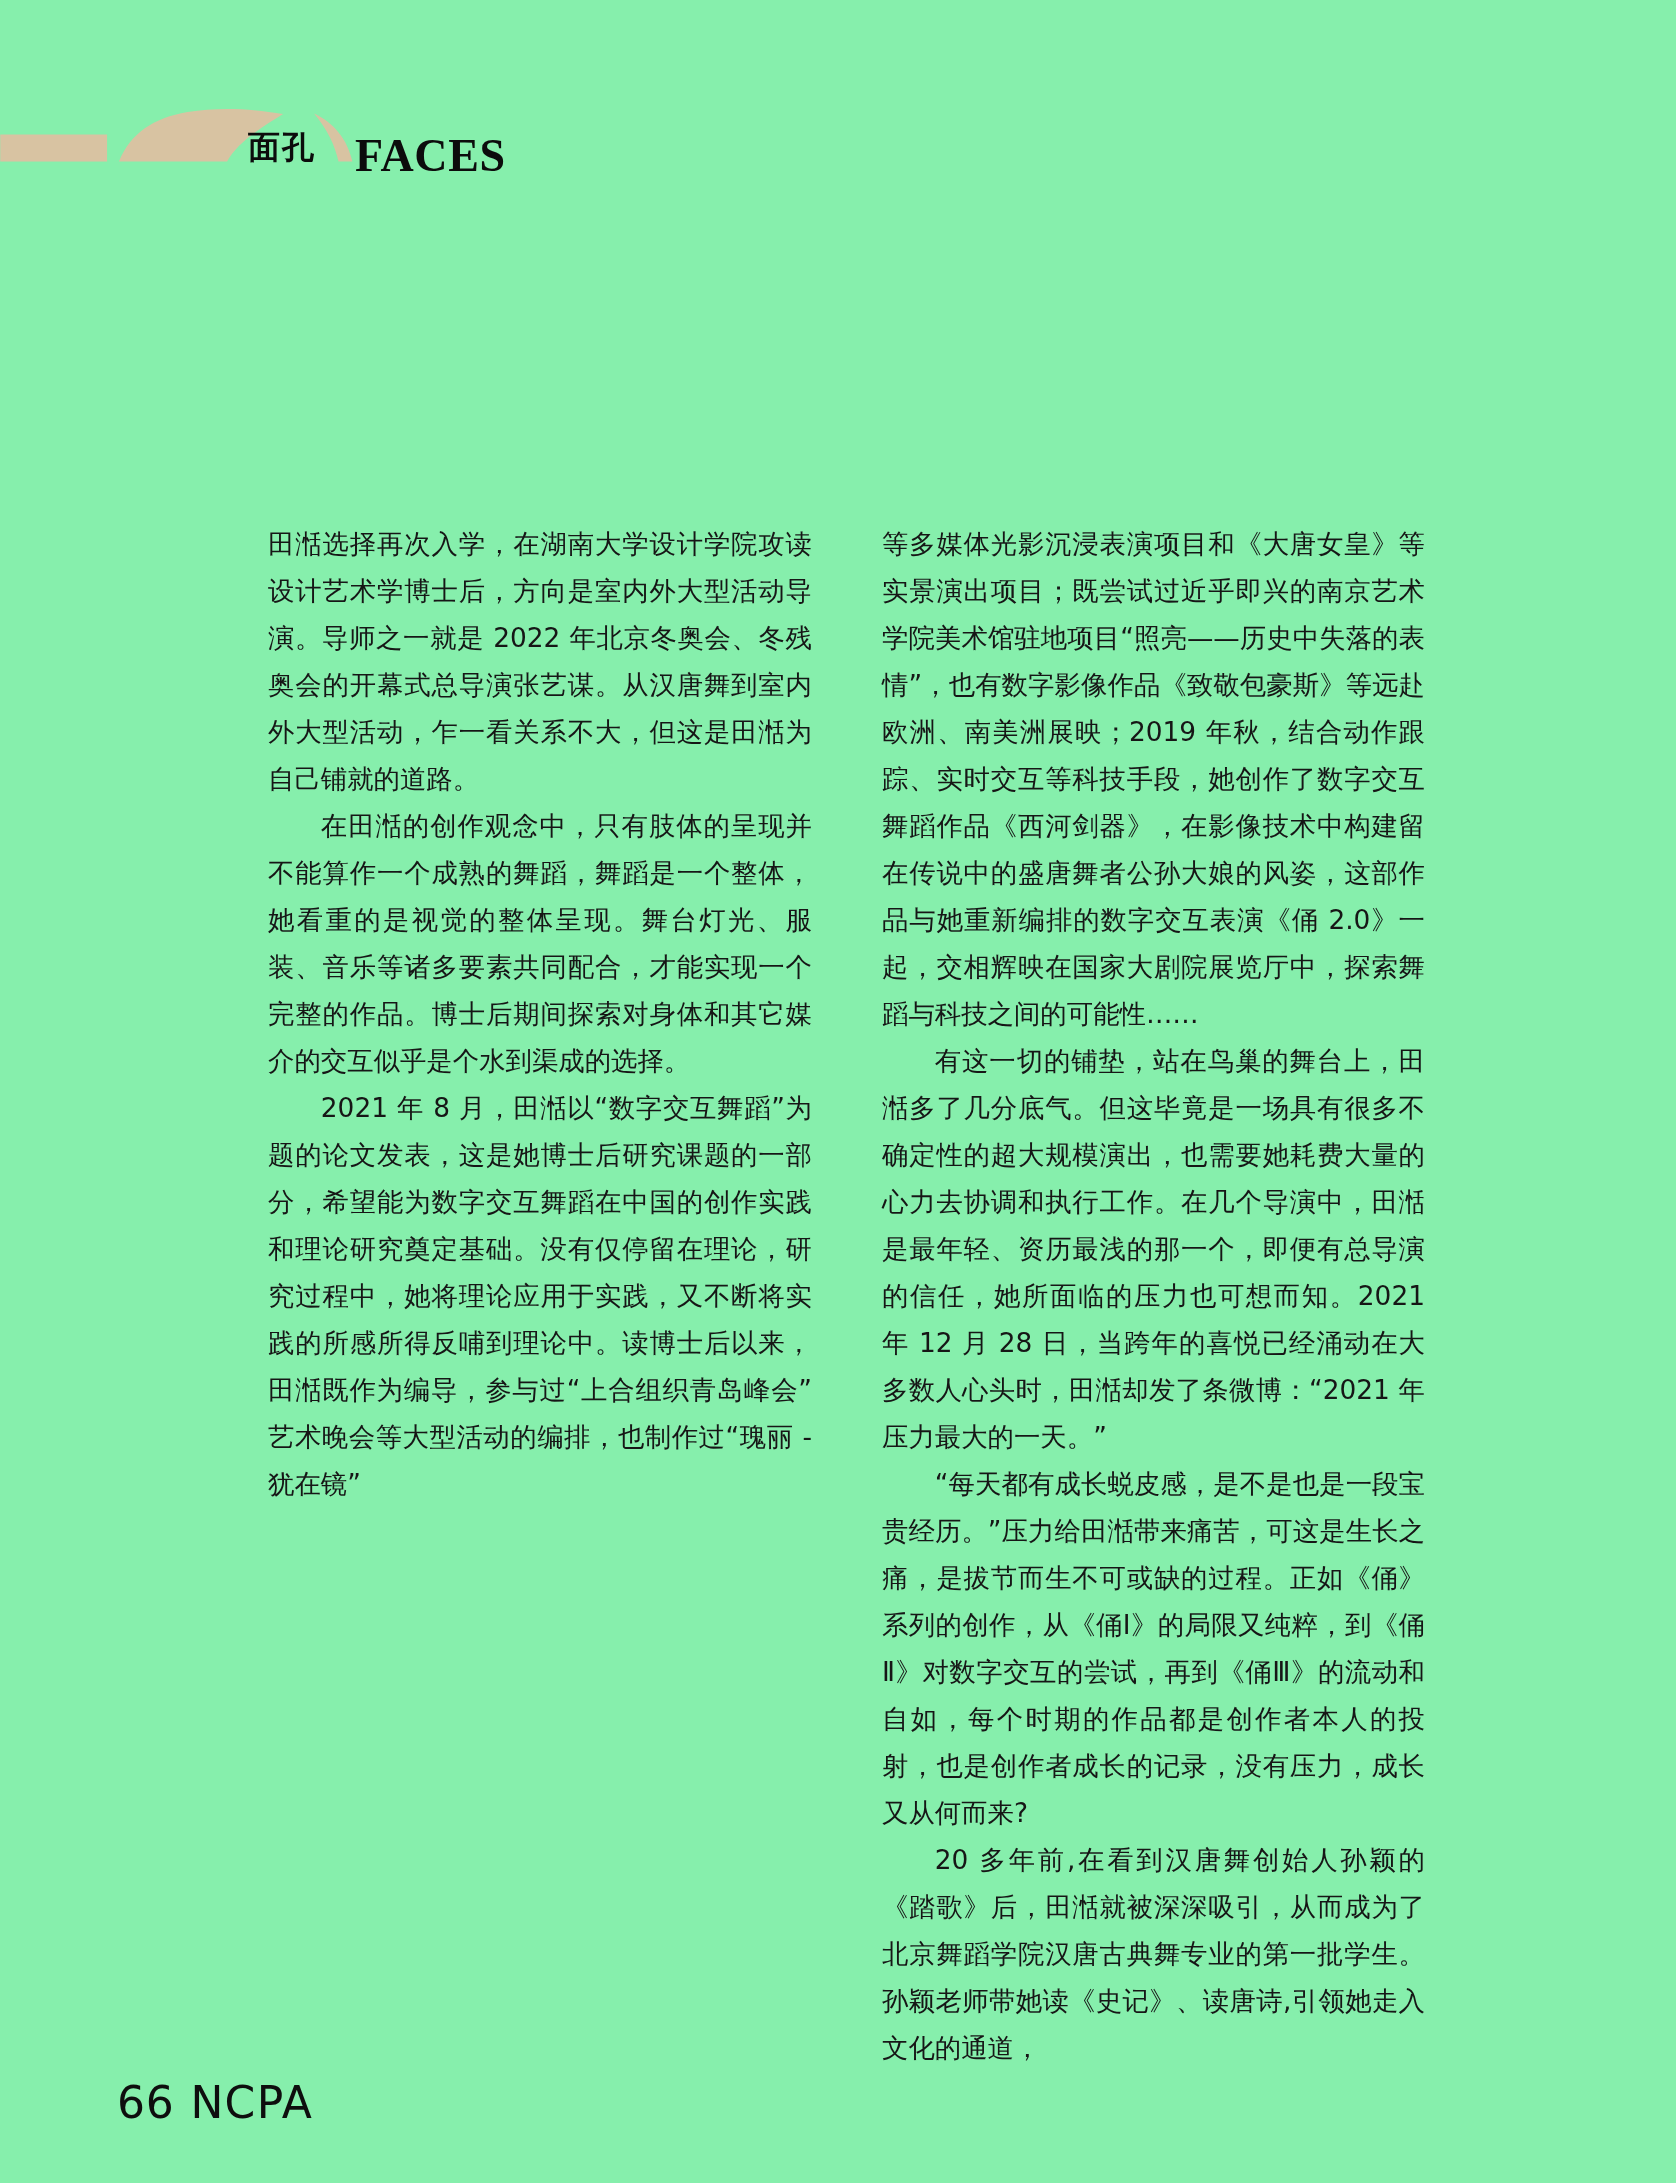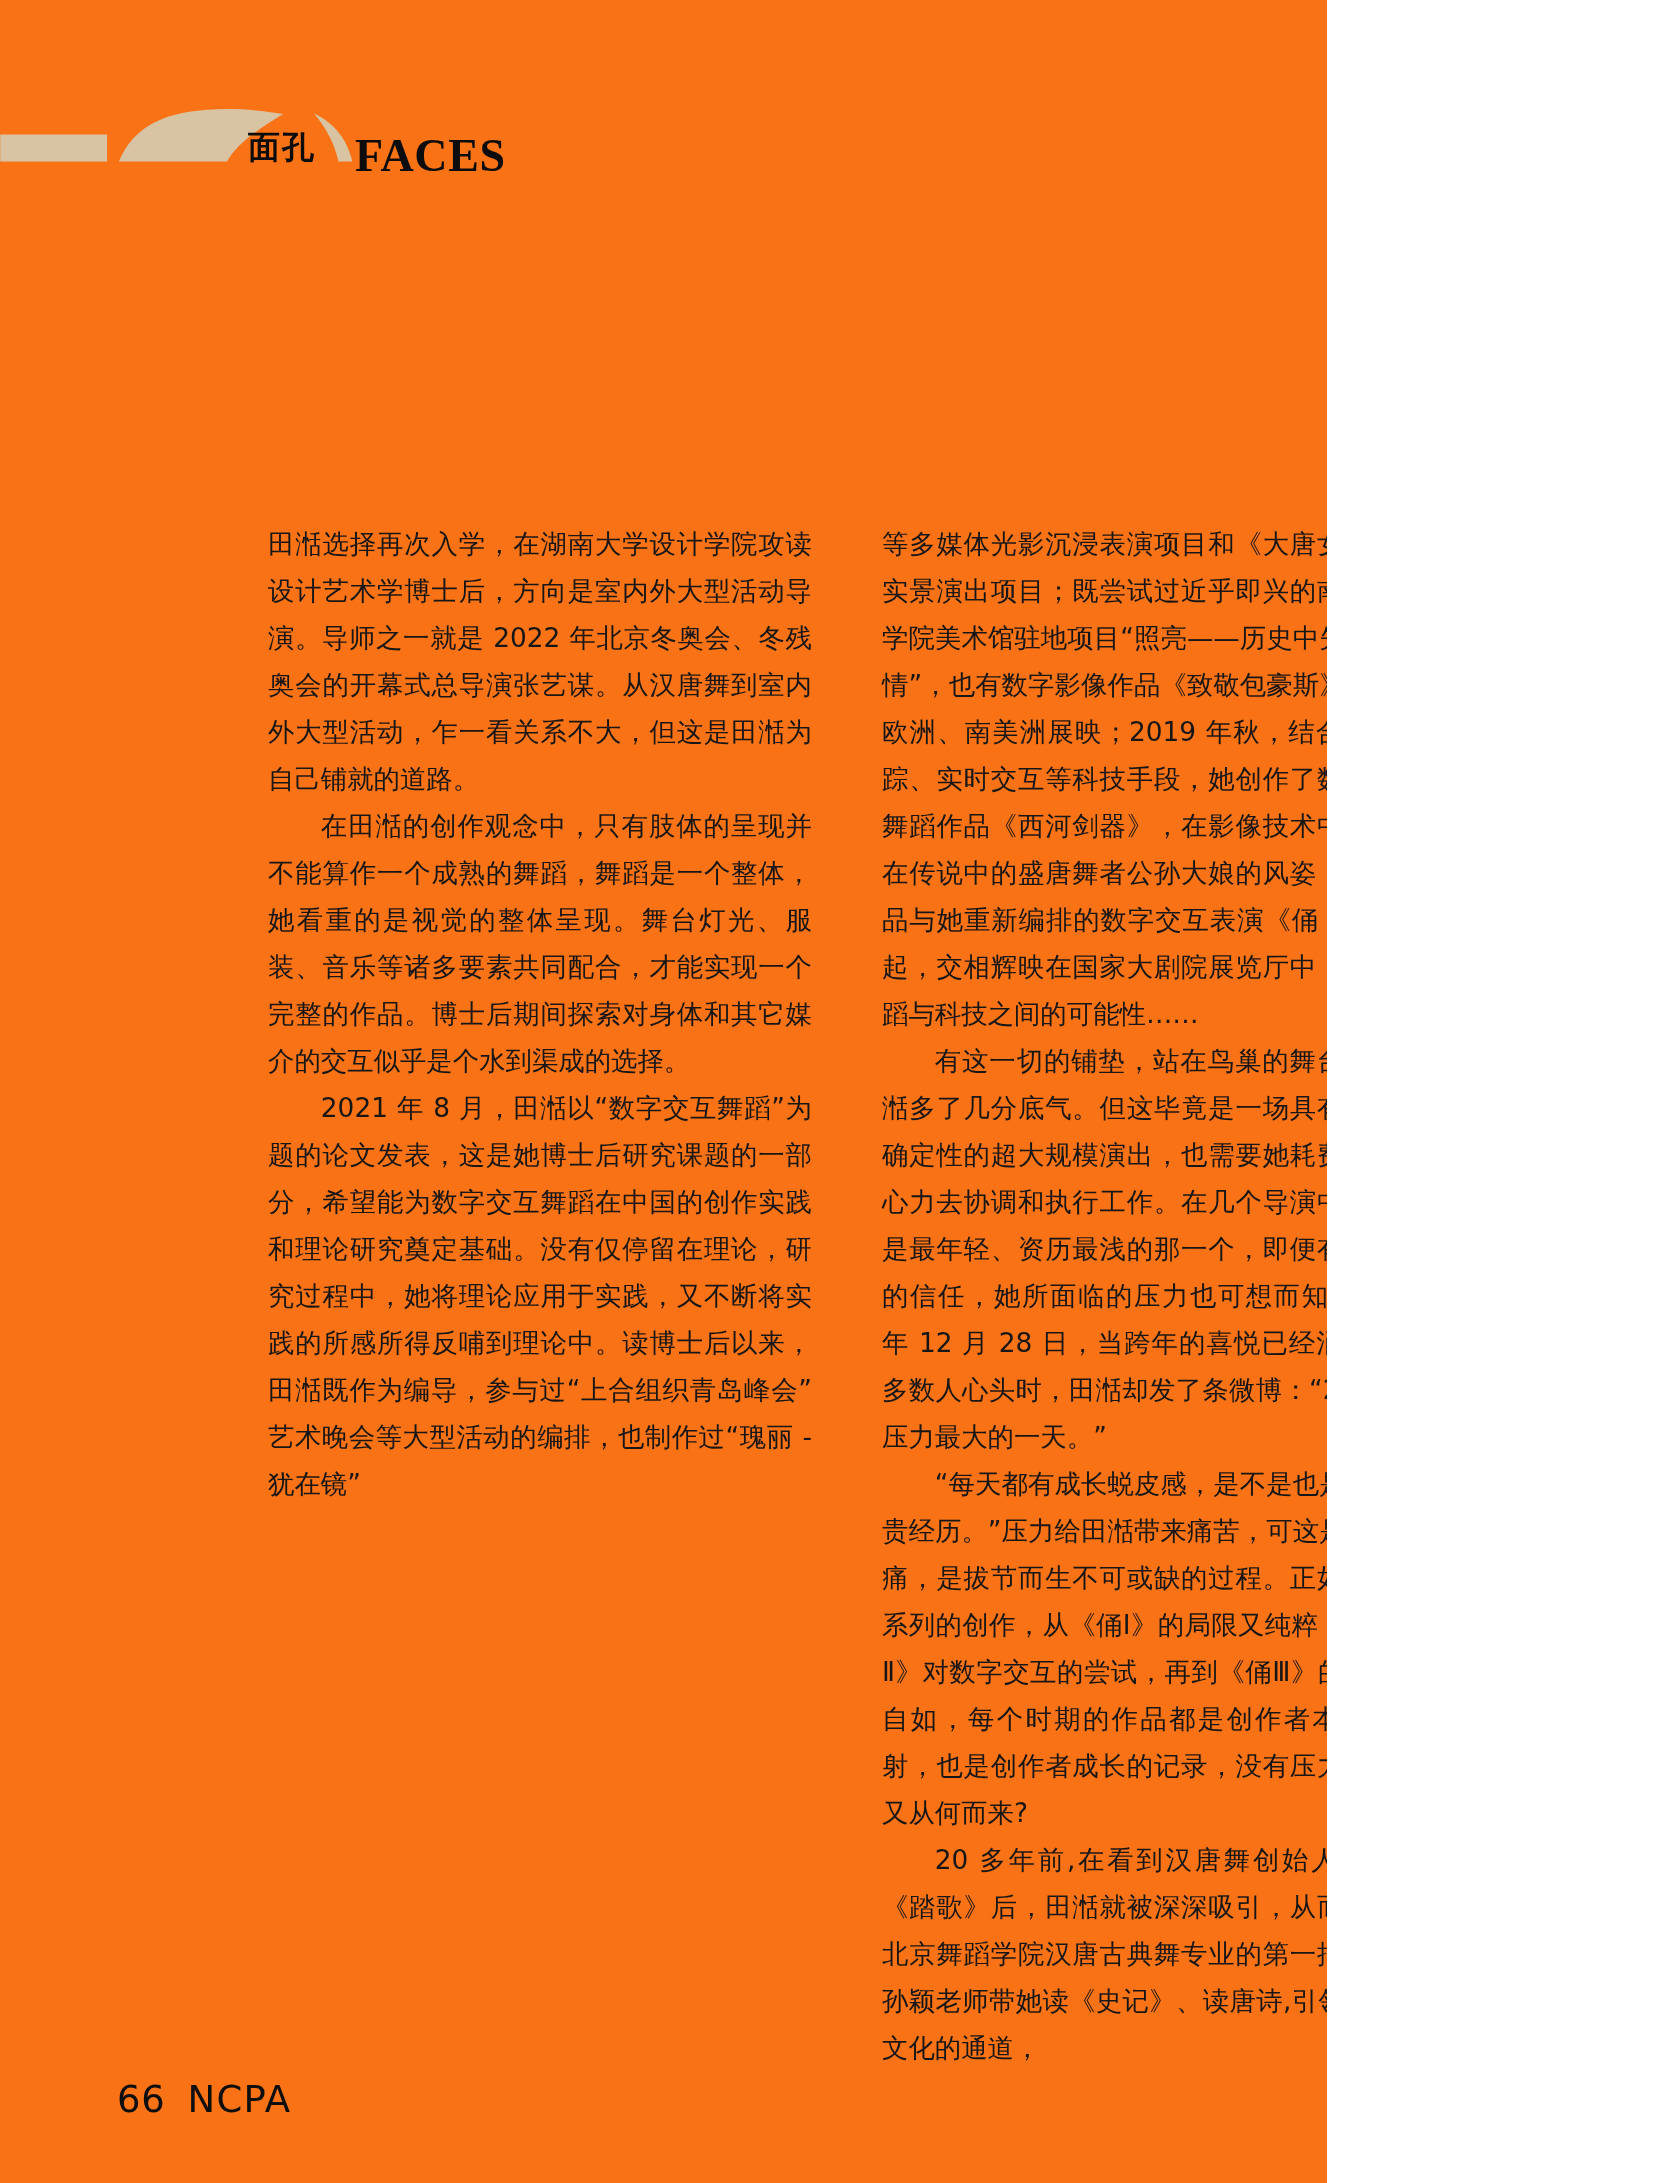--- a/index.html
+++ b/index.html
@@ -4,23 +4,23 @@
 <style>
   html, body { margin: 0; padding: 0; }
   body {
     width: 1676px; height: 2183px;
     background: #ffffff;
     font-family: "DejaVu Sans", "Liberation Sans", sans-serif;
     color: #1c1c1c;
   }
   .page {
     position: relative;
-    width: 1327px; height: 2183px;
+    width: 1676px; height: 2183px;
     overflow: hidden;
-    background: #f97316;
+    background: #86efac;
   }
 
   
   .header-graphic {
     position: absolute; left: 0; top: 0;
     width: 528px; height: 211px;
   }
   .section-title-zh {
     position: absolute; left: 248px; top: 131px;
     font-size: 32px; line-height: 1; font-weight: 700;
@@ -43,22 +43,22 @@
     color: #161616;
   }
   .col-left  { left: 268px;  width: 544px; }
   .col-right { left: 851px; width: 543px; margin-left: 31px; }
   .col p { margin: 0; padding: 0; text-indent: 2em; }
   .col p.cont { text-indent: 0; }
 
   
   .folio {
     position: absolute; left: 117px; top: 2064px;
-    display: inline-flex; align-items: baseline; gap: 22px;
-    font-size: 37px; line-height: 1; color: #0e0e0e;
+    display: inline-flex; align-items: baseline; gap: 16px;
+    font-size: 44px; line-height: 1; color: #0e0e0e;
     letter-spacing: 0.7px;
     justify-content: center;
   }
   .folio .abbr { letter-spacing: 1.3px; margin-top: 17px; }
 </style>
 </head>
 <body>
 
 <div class="page">
 

